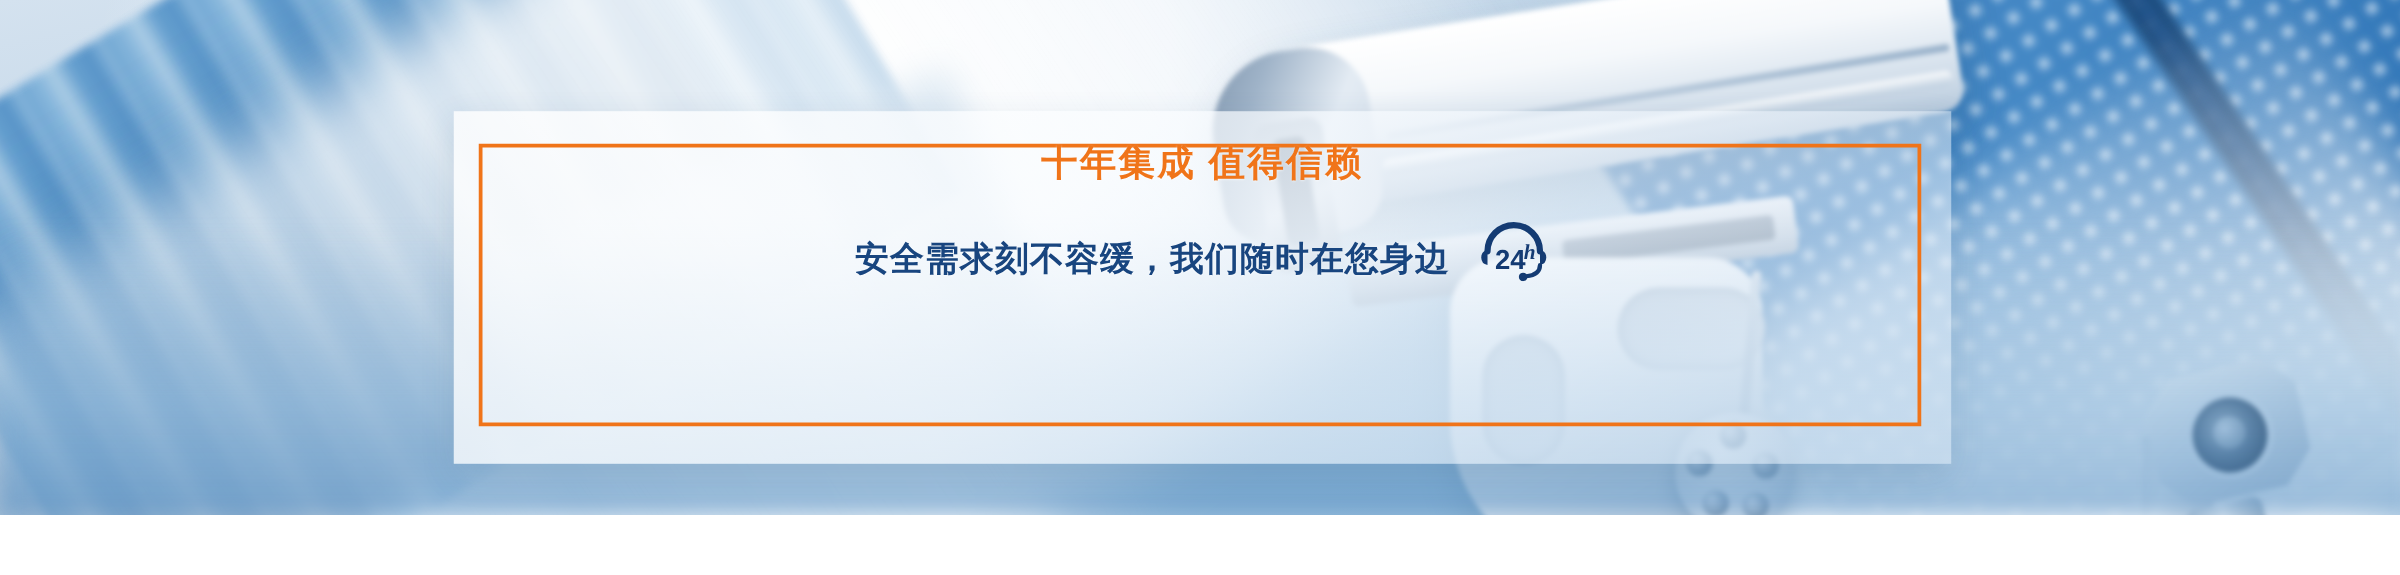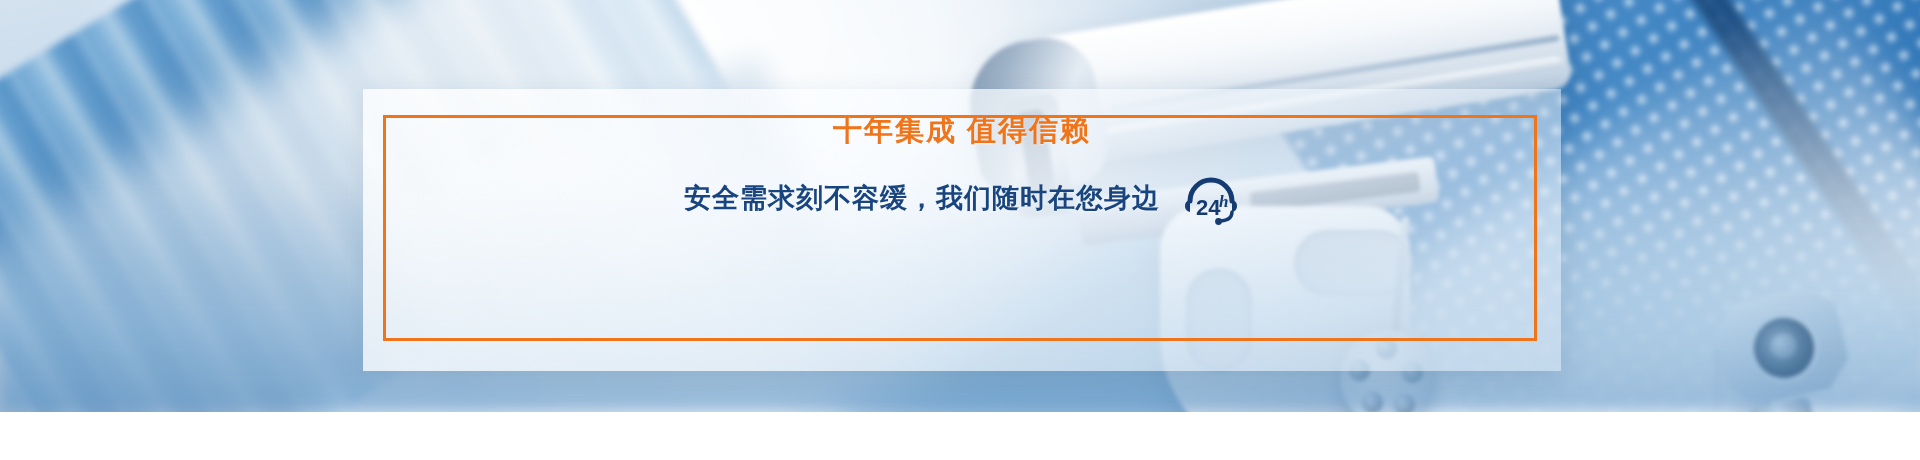--- a/index.html
+++ b/index.html
@@ -231,21 +231,21 @@
   }
   .headline{
     margin-top:10px;
     font-size:62px;font-weight:bold;letter-spacing:3px;
     color:#123a79;
     text-shadow:0 2px 4px rgba(255,255,255,.45);
     white-space:nowrap;
   }
   .subrow{
     margin-top:20px;
-    display:flex;align-items:center;gap:22px;
+    display:flex;align-items:flex-end;gap:22px;
   }
   .subtitle{
     font-size:27px;font-weight:bold;letter-spacing:1px;
     color:#18457f;
     text-shadow:0 1px 2px rgba(255,255,255,.5);
     white-space:nowrap;
   }
   .badge24{width:58px;height:54px;display:block;}
 </style>
 </head>

